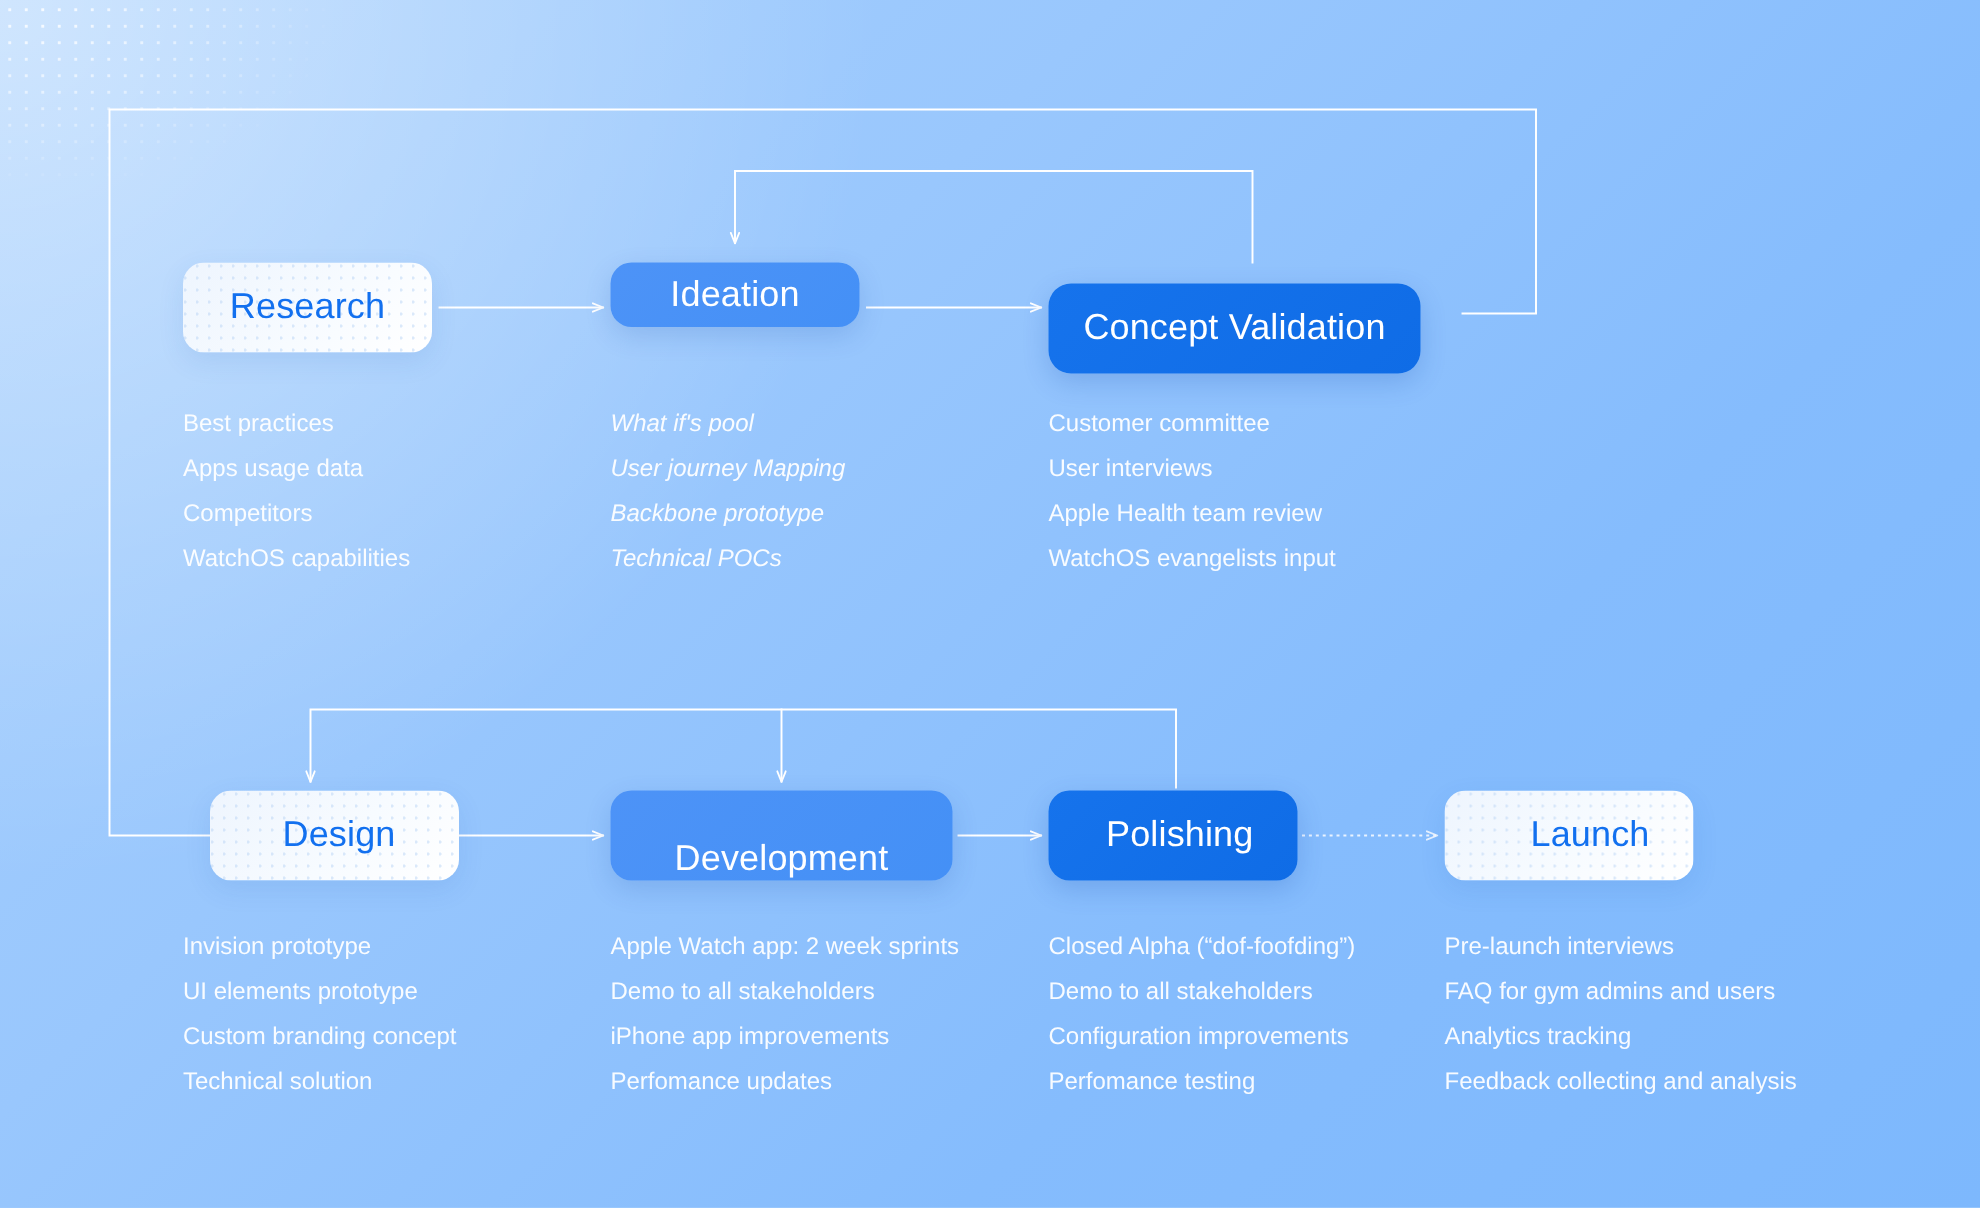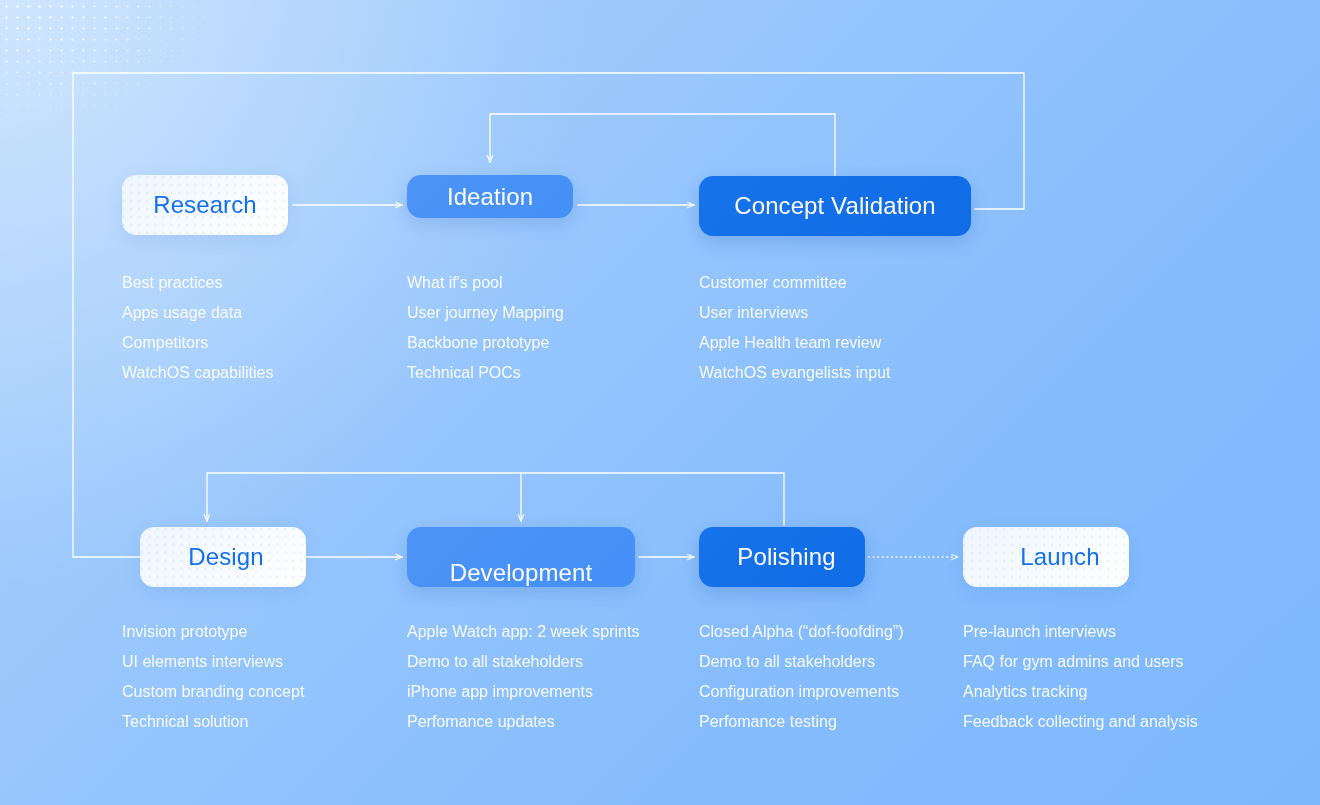--- a/index.html
+++ b/index.html
@@ -134,43 +134,43 @@
   <ul class="stage-list" style="left:122px; top:268px;">
     <li>Best practices</li>
     <li>Apps usage data</li>
     <li>Competitors</li>
     <li>WatchOS capabilities</li>
   </ul>
 
   <div class="stage-box mid" style="left:407px; top:175px; width:166px; height:43px;">
     <span>Ideation</span>
   </div>
-  <ul class="stage-list" style="left:407px; top:268px;">
+  <ul class="stage-list" style="left:407px; top:268px;font-style:italic;">
     <li>What if's pool</li>
     <li>User journey Mapping</li>
     <li>Backbone prototype</li>
     <li>Technical POCs</li>
   </ul>
 
-  <div class="stage-box dark" style="left:699px; top:176px; width:272px; height:60px;">
+  <div class="stage-box dark" style="left:699px; top:189px; width:248px; height:60px;border-radius:15px;">
     <span>Concept Validation</span>
   </div>
   <ul class="stage-list" style="left:699px; top:268px;">
     <li>Customer committee</li>
     <li>User interviews</li>
     <li>Apple Health team review</li>
     <li>WatchOS evangelists input</li>
   </ul>
 
   <div class="stage-box light" style="left:140px; top:527px; width:166px; height:60px;padding-left:22px;">
     <span>Design</span>
   </div>
   <ul class="stage-list" style="left:122px; top:617px;">
     <li>Invision prototype</li>
-    <li>UI elements interviews</li>
+    <li>UI elements prototype</li>
     <li>Custom branding concept</li>
     <li>Technical solution</li>
   </ul>
 
   <div class="stage-box mid" style="left:407px; top:527px; width:228px; height:60px;align-items:flex-end;">
     <span>Development</span>
   </div>
   <ul class="stage-list" style="left:407px; top:617px;">
     <li>Apple Watch app: 2 week sprints</li>
     <li>Demo to all stakeholders</li>

